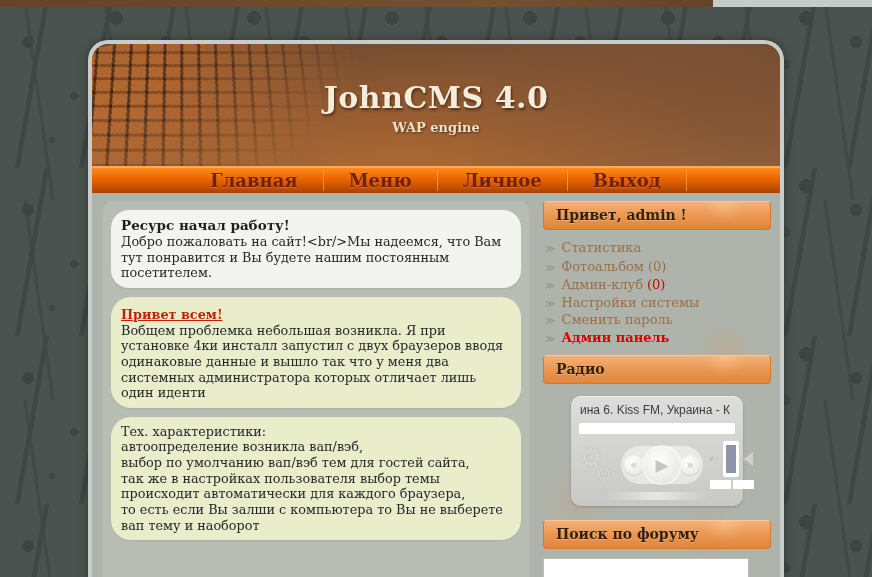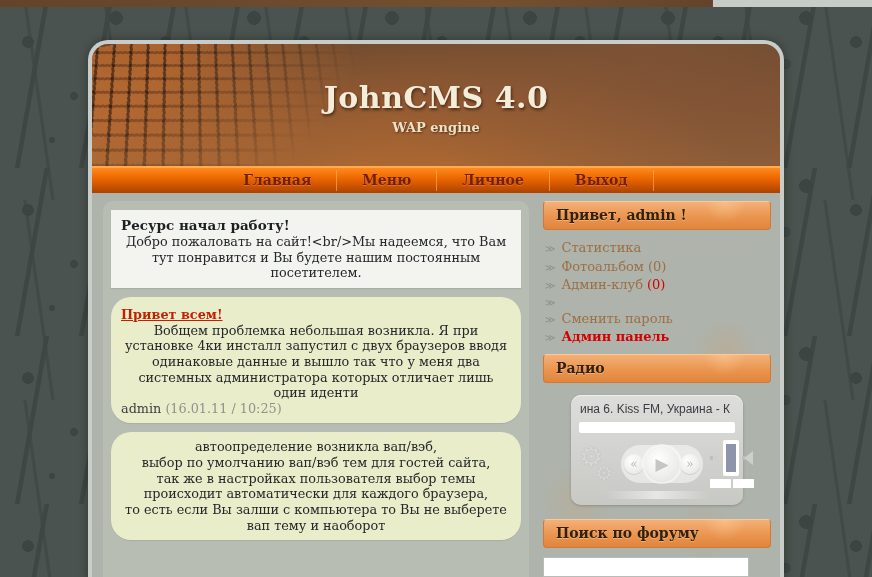--- a/index.html
+++ b/index.html
@@ -50,45 +50,45 @@
     text-shadow:1px 2px 3px rgba(30,10,0,.6);}
   .site-subtitle{margin:5px 0 0;font-size:13px;font-weight:bold;color:#eee2c6;
     text-shadow:1px 1px 2px rgba(30,10,0,.55);}
   
   .nav{
     height:25px; border-top:2px solid #ffab50;
     background:linear-gradient(180deg,#ff8a1f 0%,#ee6a00 38%,#cd5300 72%,#a84300 100%);
     display:flex; justify-content:center; align-items:center;
   }
   .nav-item{
-    color:#741f08; font-size:14px; font-weight:600; text-decoration:none;
+    color:#741f08; font-size:18px; font-weight:600; text-decoration:none;
     padding:3px 25px; border-right:1px solid rgba(255,180,100,.6); cursor:pointer;
     text-shadow:0 1px 0 rgba(255,170,90,.35); line-height:15px;
   }
   
   .content{display:flex; padding:8px 9px 0 11px; gap:14px;}
   .left-panel{
     width:426px; box-sizing:border-box; background:#b8bdb4; border-radius:10px;
     padding:9px 8px; 
     background-image:radial-gradient(circle 3px at 30px 20px, rgba(0,0,0,.035) 97%, transparent),
                      radial-gradient(circle 2px at 80px 60px, rgba(0,0,0,.03) 97%, transparent);
     background-size:110px 90px,110px 90px;
   }
   .sidebar{flex:1; position:relative;
     background-image:
       radial-gradient(circle 46px at 80% 150px, rgba(232,140,60,.16), transparent 70%),
       radial-gradient(circle 52px at 15% 300px, rgba(232,140,60,.12), transparent 70%),
       radial-gradient(circle 40px at 70% 330px, rgba(232,140,60,.14), transparent 70%);}
   
-  .box-white{background:#f3f4f0;border-radius:0;padding:7px 10px;margin-bottom:9px;
+  .box-white{background:#f3f4f0;border-radius:18px;padding:7px 10px;margin-bottom:9px;
     box-shadow:0 1px 1px rgba(0,0,0,.08);}
   .box-green{background:#e9edca;border-radius:20px;padding:7px 10px;margin-bottom:9px;
     box-shadow:0 1px 1px rgba(0,0,0,.08);}
   .post-title{font-weight:bold;font-size:13.5px;color:#1d2022;margin:0 0 1px;}
-  .body-text{margin:0;font-size:12.8px;line-height:1.22;color:#24272a;text-align:center;}
+  .body-text{margin:0;font-size:12.8px;line-height:1.22;color:#24272a;}
   .red-link{color:#c41f00;font-weight:600;text-decoration:underline;cursor:pointer;font-size:12.8px;}
   .meta-line{margin:0;font-size:12.8px;line-height:1.22;}
   .meta-author{color:#3a3e40;}
   .meta-time{color:#8e938c;}
   
   .side-header{
     background:linear-gradient(180deg,#f4b077 0%,#ea954f 55%,#e0853d 100%);
     background-image:
       radial-gradient(circle 30px at 80% 0%, rgba(255,220,170,.35), transparent 70%),
       linear-gradient(180deg,#f4b077 0%,#ea954f 55%,#e0853d 100%);
@@ -173,24 +173,24 @@
       <div class="left-panel">
 
         <div class="box-white">
           <p class="post-title">Ресурс начал работу!</p>
           <p class="body-text">Добро пожаловать на сайт!&lt;br/&gt;Мы надеемся, что Вам тут понравится и Вы будете нашим постоянным посетителем.</p>
         </div>
 
         <div class="box-green">
           <a class="red-link">Привет всем!</a>
           <p class="body-text">Вобщем проблемка небольшая возникла. Я при установке 4ки инсталл запустил с двух браузеров вводя одинаковые данные и вышло так что у меня два системных администратора которых отличает лишь один иденти</p>
-          <p class="meta-line"><span class="meta-author">admin</span> <span class="meta-time">(16.01.11 / 10:25)</span></p>
         </div>
 
         <div class="box-green">
+          <p class="body-text">Тех. характеристики:</p>
           <p class="body-text">автоопределение возникла вап/вэб,</p>
           <p class="body-text">выбор по умолчанию вап/вэб тем для гостей сайта,</p>
           <p class="body-text">так же в настройках пользователя выбор темы происходит автоматически для каждого браузера,</p>
           <p class="body-text">то есть если Вы залши с компьютера то Вы не выберете вап тему и наоборот</p>
         </div>
 
       </div>
 
       <div class="sidebar">
 
@@ -204,20 +204,21 @@
           <div class="menu-item">
             <span class="menu-arrow">≫</span>
             <span><span class="menu-label">Фотоальбом</span><span class="menu-suffix">(0)</span></span>
           </div>
           <div class="menu-item">
             <span class="menu-arrow">≫</span>
             <span><span class="menu-label">Админ-клуб</span><span class="menu-suffix red">(0)</span></span>
           </div>
           <div class="menu-item">
             <span class="menu-arrow">≫</span>
+            <span class="menu-label">Настройки системы</span>
           </div>
           <div class="menu-item">
             <span class="menu-arrow">≫</span>
             <span class="menu-label">Сменить пароль</span>
           </div>
           <div class="menu-item">
             <span class="menu-arrow">≫</span>
             <span class="menu-label admin">Админ панель</span>
           </div>
         </div>

